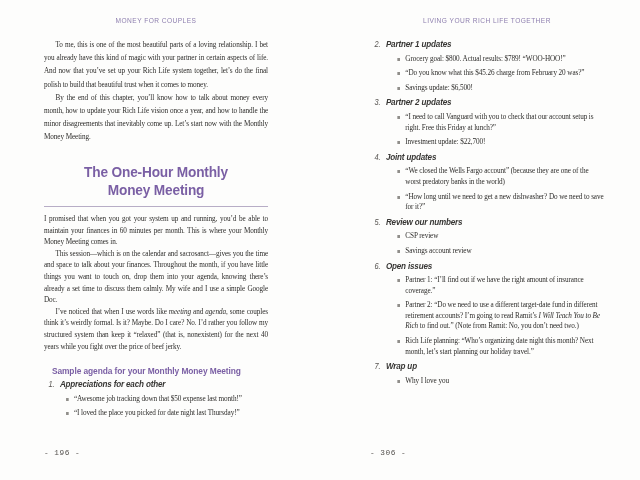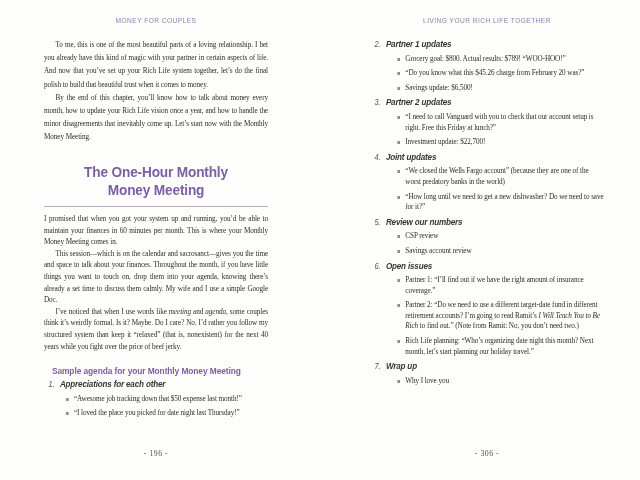--- a/index.html
+++ b/index.html
@@ -18,22 +18,22 @@
 
   .running-head{
     position:absolute;top:17px;left:0;width:100%;
     text-align:center;
     font-family:"Liberation Sans", sans-serif;
     font-size:6.6px;letter-spacing:.45px;
     color:#8d7eae;
   }
   .page-num{
     position:absolute;top:449px;left:0;width:100%;
-    text-align:center;
-    font-family:Liberation Serif, serif;
+    text-align:left;
+    font-family:Liberation Mono, monospace;
     font-size:7.8px;color:#55524f;letter-spacing:.5px;
   }
 
   
   .scalewrap{position:absolute;top:0;left:0;height:480px;
     transform:scaleX(.882);transform-origin:0 0;}
   .page-left  .scalewrap{width:254px;}
   .page-right .scalewrap{width:265px;}
 
   .textblock{position:absolute;left:0;width:100%;

